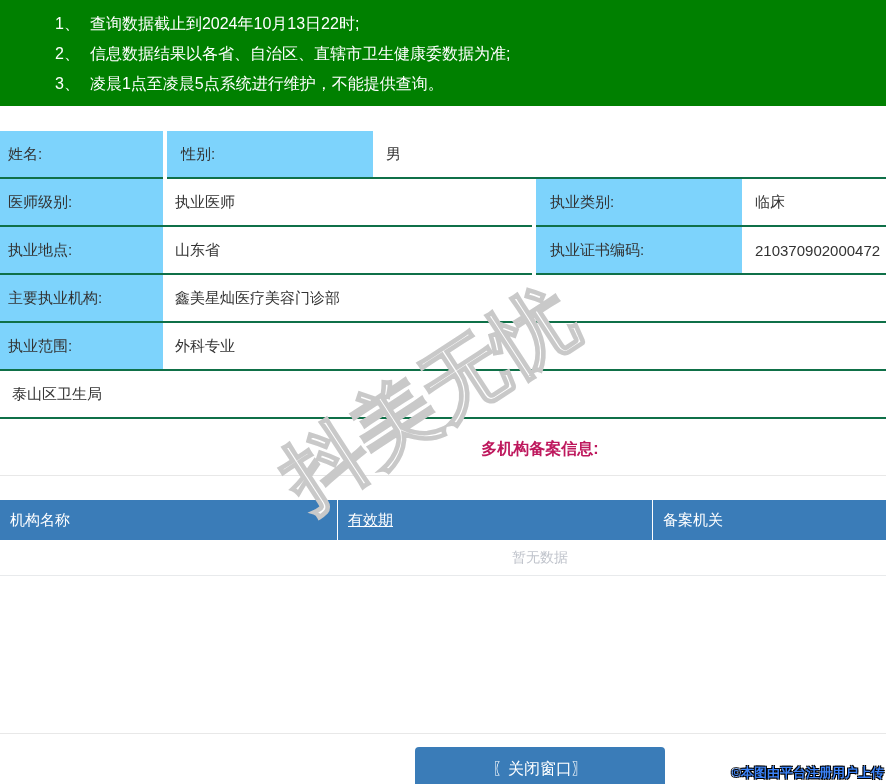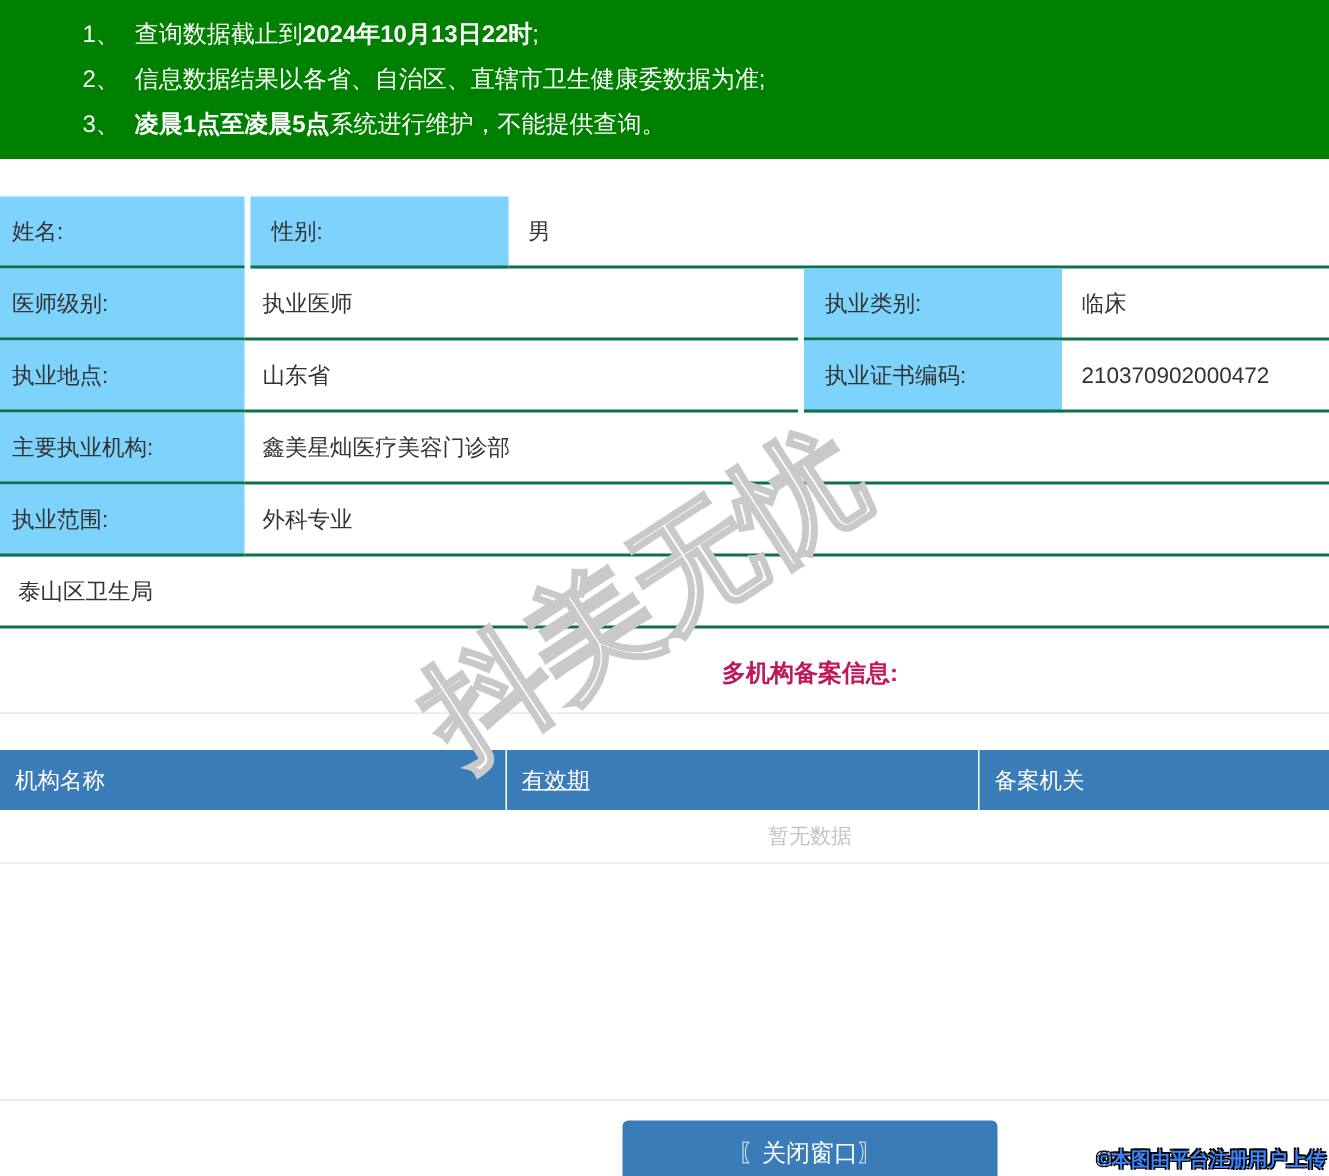--- a/index.html
+++ b/index.html
@@ -15,36 +15,36 @@
   
   .notice-block {
     width: 100%; height: 106px;
     background: #008000;
     color: #ffffff;
     padding: 9px 0 0 55px;
     font-size: 16px;
   }
   .notice-line { line-height: 30px; white-space: nowrap; }
   .notice-line .num { margin-right: 10px; }
-  .notice-line b { font-weight: bold; }
+  .notice-line b { font-weight: normal; }
 
   
   .info-table { margin-top: 25px; }
   .irow { display: flex; width: 100%; height: 48px; }
   .cell {
     border-bottom: 2px solid #0f7048;
     display: flex; align-items: center;
     font-size: 15px; color: #333;
     overflow: hidden; white-space: nowrap;
   }
   .lbl  { background: #7dd3fc; }
   .lbl1 { width: 163px; padding-left: 8px; }
   .val1 { width: 369px; padding-left: 12px; }
   .gap4 { width: 4px; border-bottom: none; }
-  .lbl2 { width: 172px; padding-left: 14px; }
+  .lbl2 { width: 206px; padding-left: 14px; }
   .val2 { flex: 1; padding-left: 13px; }
   .valfull { flex: 1; padding-left: 12px; }
 
   
   .section-title-wrap {
     padding: 20px 0 15px 0;
     border-bottom: 1px solid #e8e8e8;
     text-align: center;
   }
   .section-title { font-size: 16px; font-weight: bold; color: #be185d; }

